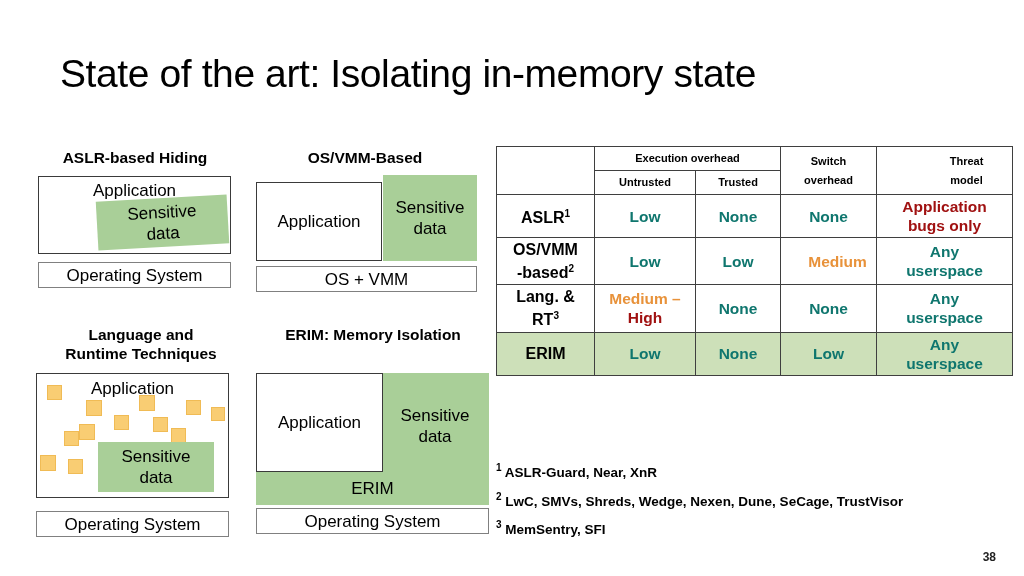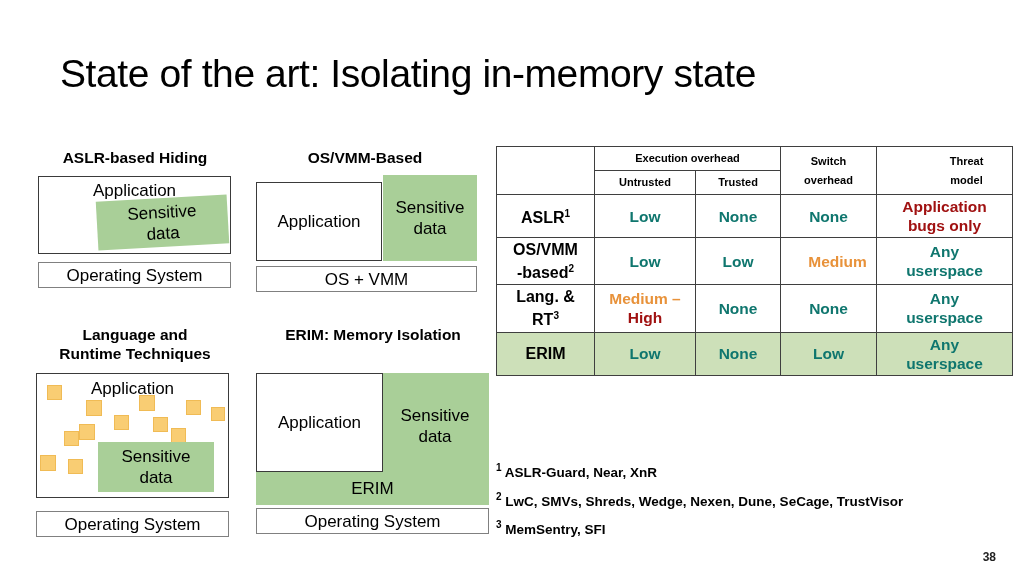--- a/index.html
+++ b/index.html
@@ -146,21 +146,21 @@
   <span>Sensitive
 data</span>
 </div>
 <div class="box dark-border" style="left:256px; top:182px; width:126px; height:79px;">
   <span>Application</span>
 </div>
 <div class="box" style="left:256px; top:266px; width:221px; height:26px;">
   <span>OS + VMM</span>
 </div>
 
-<div class="diag-heading" style="left:30px; top:325px; width:210px;text-align:center;">
+<div class="diag-heading" style="left:36px; top:325px; width:210px;text-align:center;">
   <div>Language and</div>
   <div>Runtime Techniques</div>
 </div>
 
 <div class="box dark-border" style="left:36px; top:373px; width:193px; height:125px; align-items:flex-start; justify-content:center;">
   <span style="margin-top:4px;">Application</span>
 </div>
 
 <div id="scatter-layer">
     <div class="sq" style="left: 47px; top: 385px; width: 15px; height: 15px;"></div>

